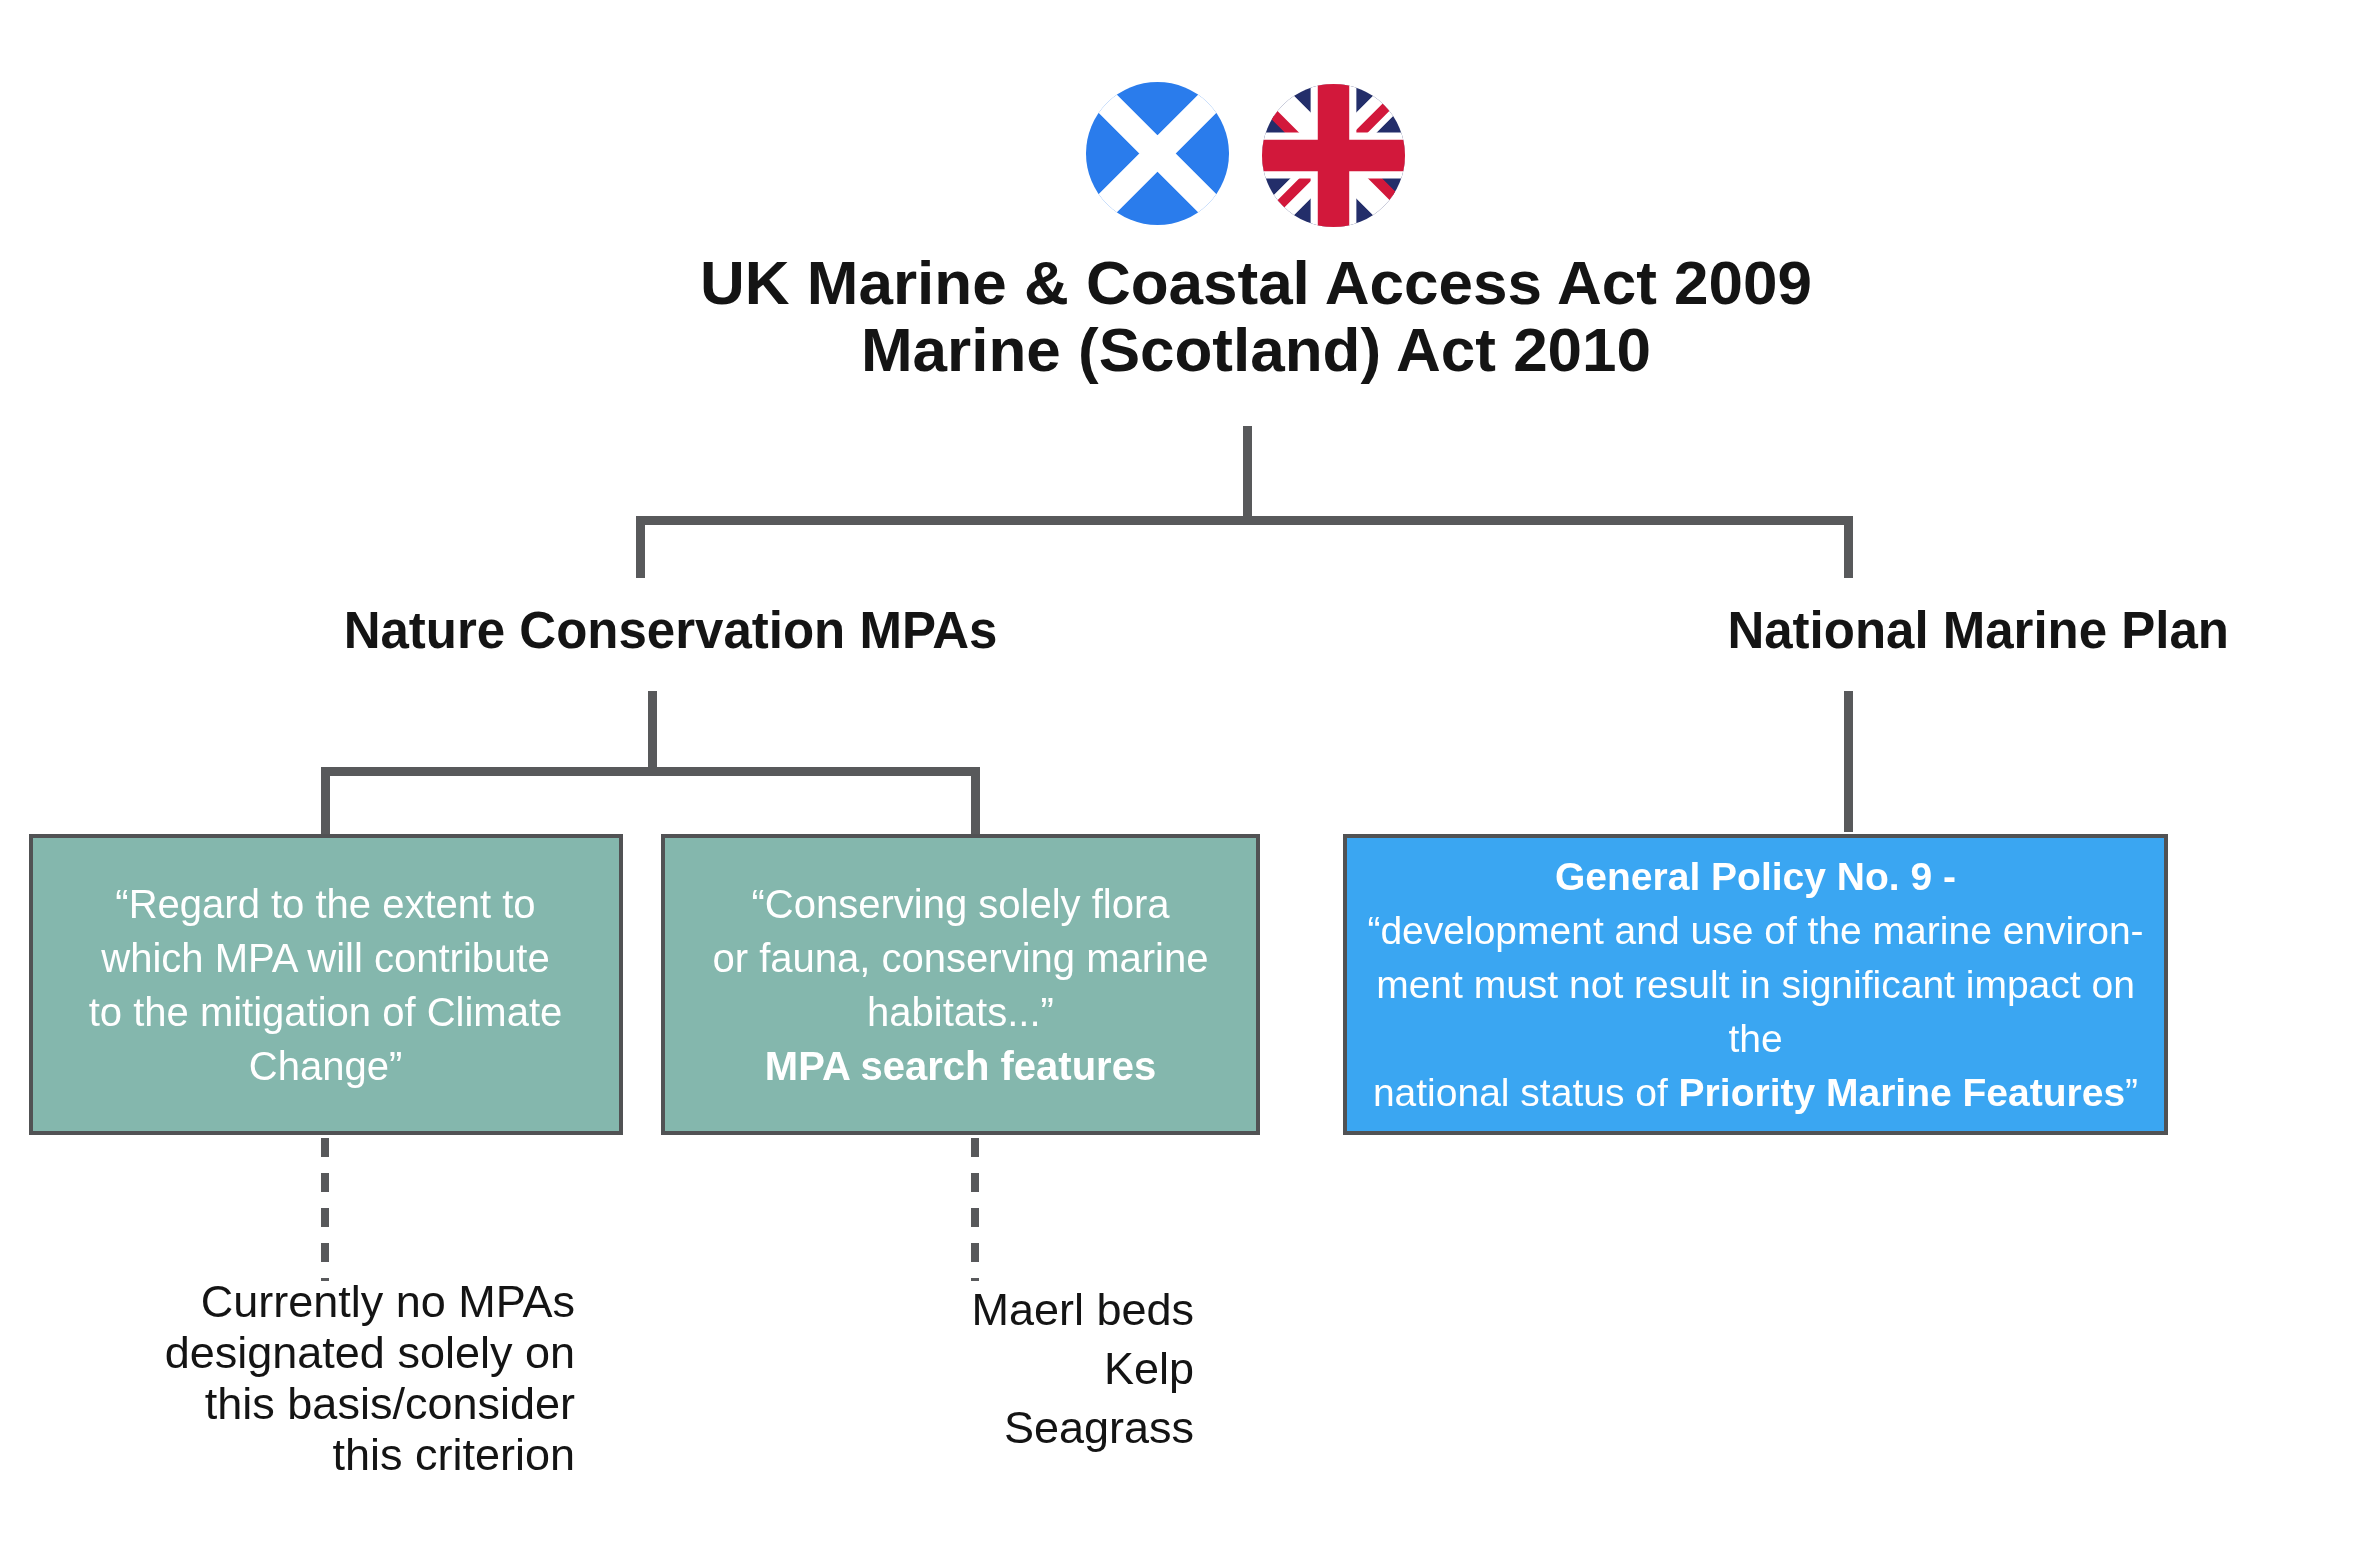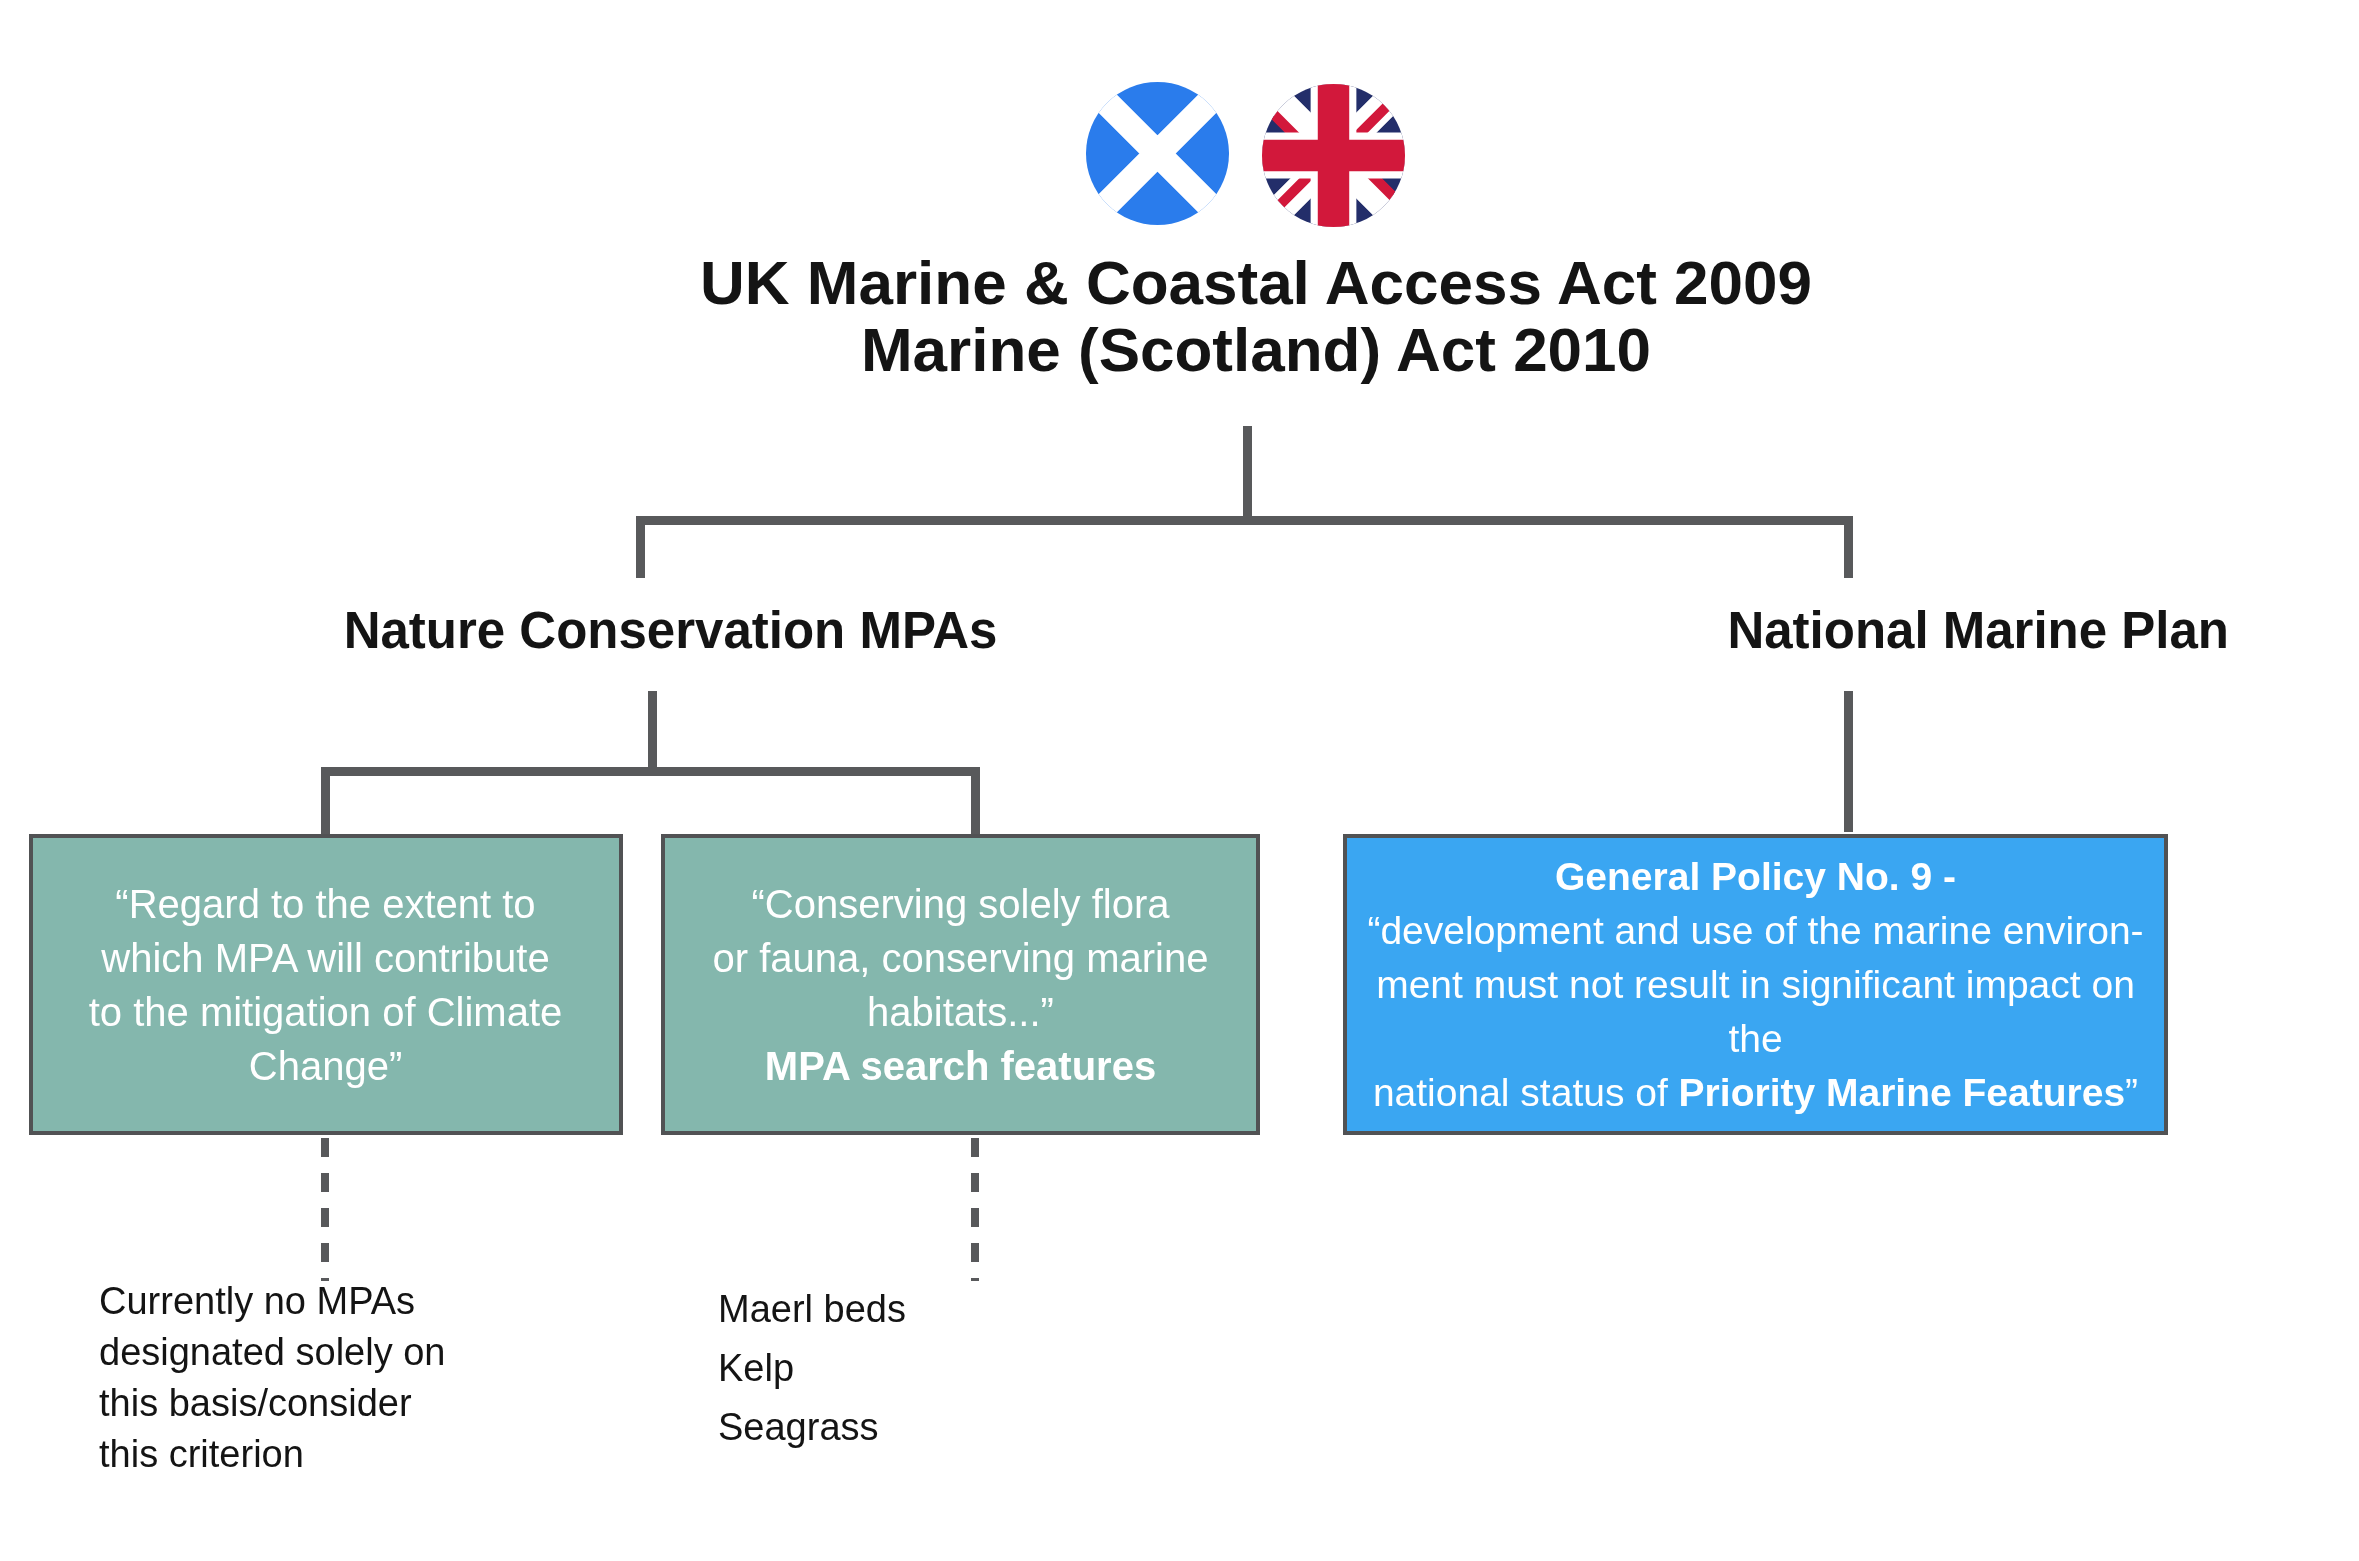--- a/index.html
+++ b/index.html
@@ -54,23 +54,23 @@
     display:flex;
     flex-direction:column;
     justify-content:center;
     text-align:center;
   }
   .box.teal{background:var(--teal);font-size:40px;line-height:54px;}
   .box.blue{background:var(--blue);font-size:39px;line-height:54px;}
   .bold{font-weight:700;}
   .note{
     position:absolute;
-    text-align:left;
+    text-align:right;
     color:var(--ink);
-    font-size:38px;
+    font-size:45px;
   }
   .note.left-note{line-height:51px;}
   .note.mid-note{line-height:59px;}
 </style>
 </head>
 <body>
 
 <div id="canvas">
 
   <div class="flag" style="left:1086px;top:82px;">

